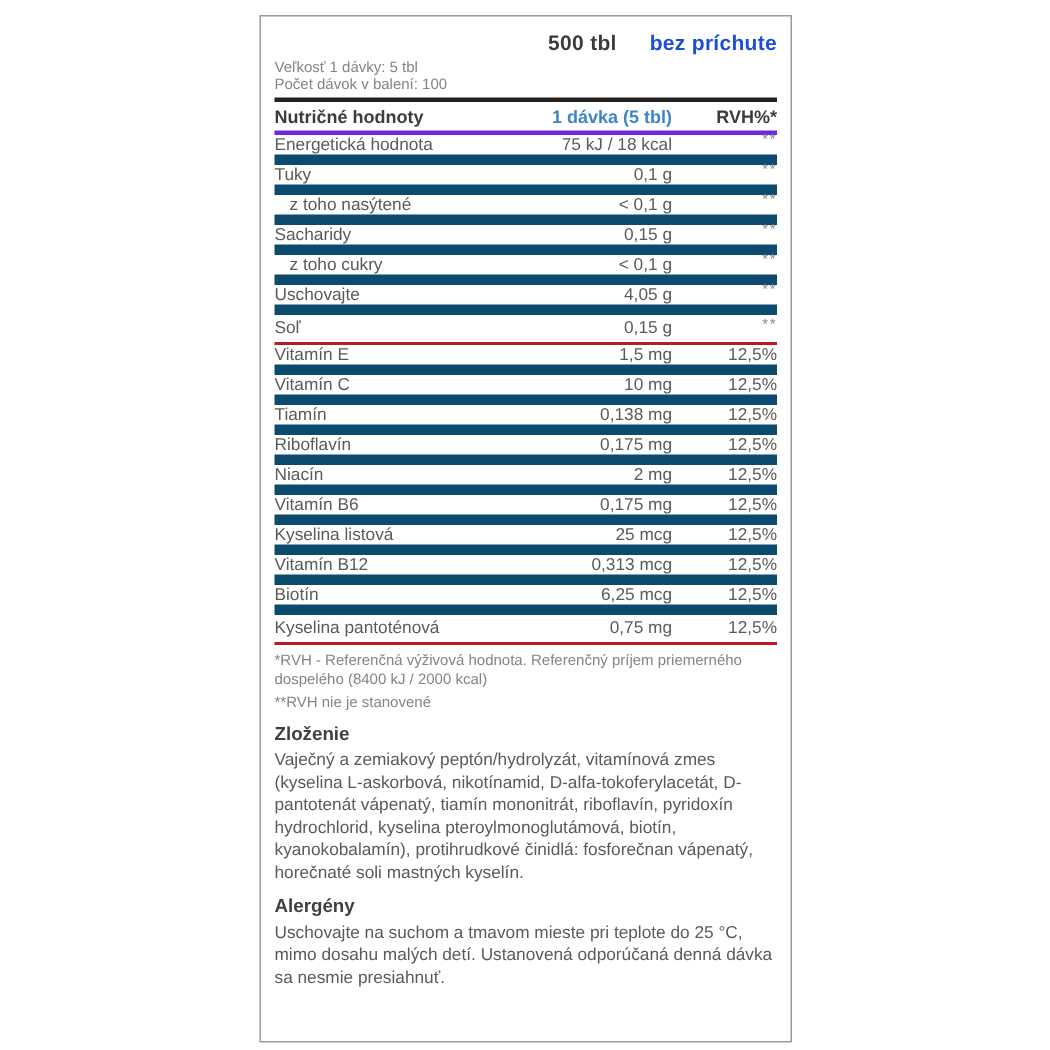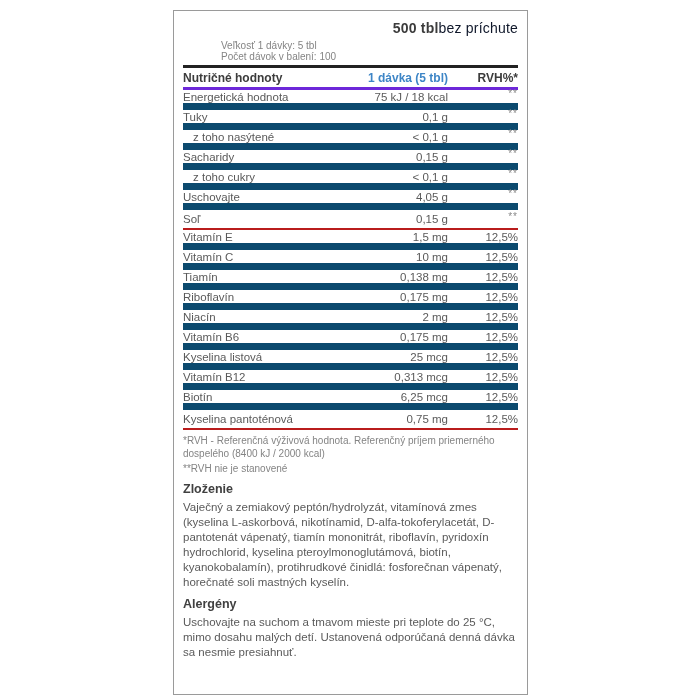--- a/index.html
+++ b/index.html
@@ -6,24 +6,24 @@
   html,body { width:700px; height:700px; background:#ffffff; font-family:"Liberation Sans", sans-serif; }
   .stage { position:relative; width:700px; height:700px; background:#fff; overflow:hidden; }
 
   .panel {
     position:absolute; left:173px; top:10px; width:355px; height:685px;
     border:1px solid #9a9a9a; background:#fff; padding:7px 9px 6px 9px;
   }
 
   .title-row { display:flex; justify-content:flex-end; align-items:baseline; margin-top:2px; }
   .title-left  { font-size:14px; font-weight:bold; color:#3c3c3c; letter-spacing:0.2px; }
-  .title-right { font-size:14px; font-weight:normal; color:#0f172a; letter-spacing:0.2px; }
+  .title-right { font-size:14px; font-weight:bold; color:#1d4ed8; letter-spacing:0.2px;margin-left:22px; }
 
   .serving { margin-top:4px; }
-  .serving div { font-size:10px; color:#848484; line-height:11px;margin-left:38px; }
+  .serving div { font-size:10px; color:#848484; line-height:11px; }
 
   .ntable { margin-top:3px; border-top:3px solid #222; }
   .trow {
     display:flex; align-items:center; height:20px;
     border-bottom:7px solid #0c4a6e;
     font-size:11.5px; color:#5a5a5a;
   }
   .trow.head { height:22px; border-bottom:3px solid #6d28d9; }
   .trow.thick { border-bottom:2px solid #b91c1c; }
   .tlabel { flex:1 1 auto; text-align:left; white-space:nowrap; }

